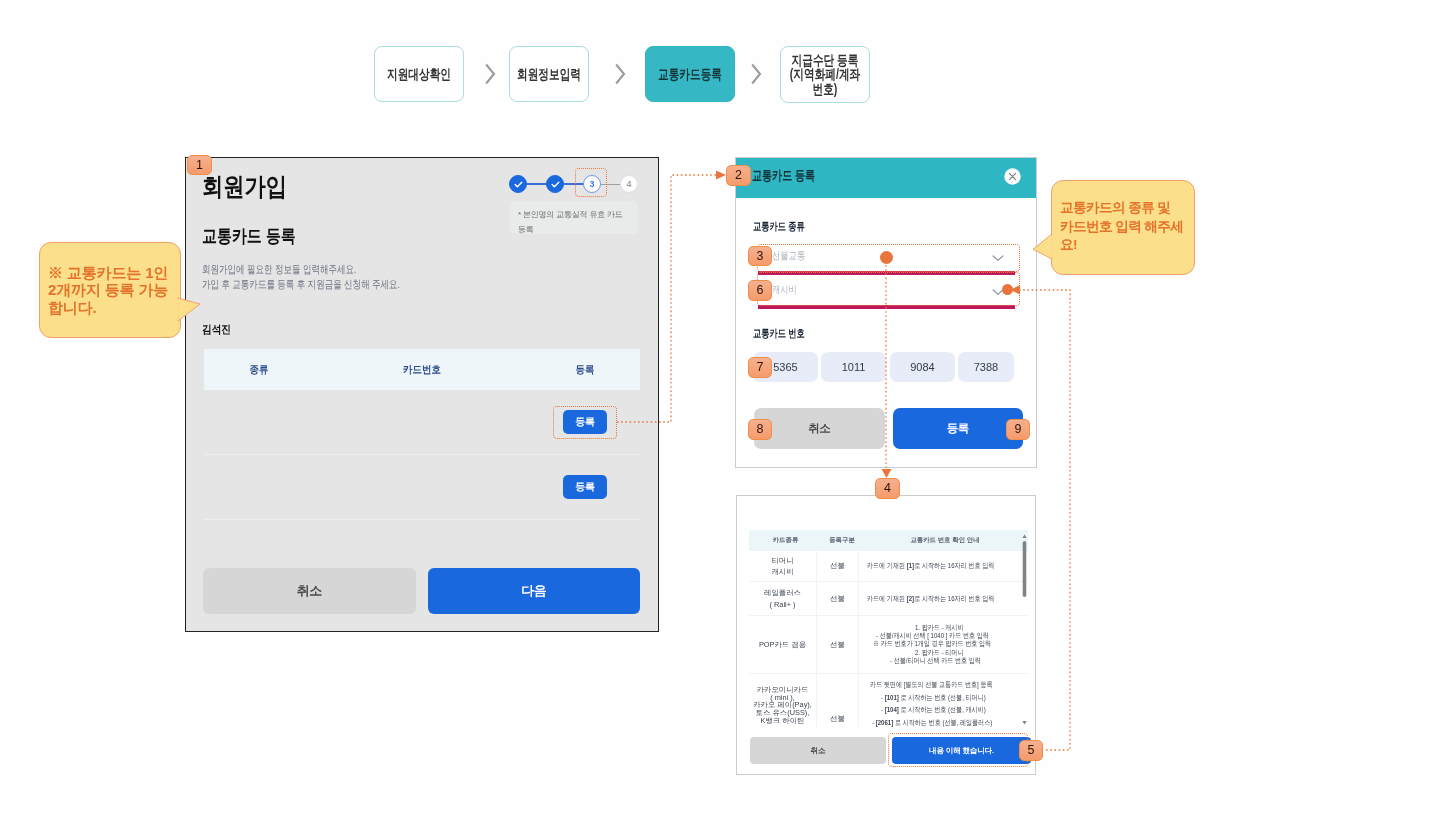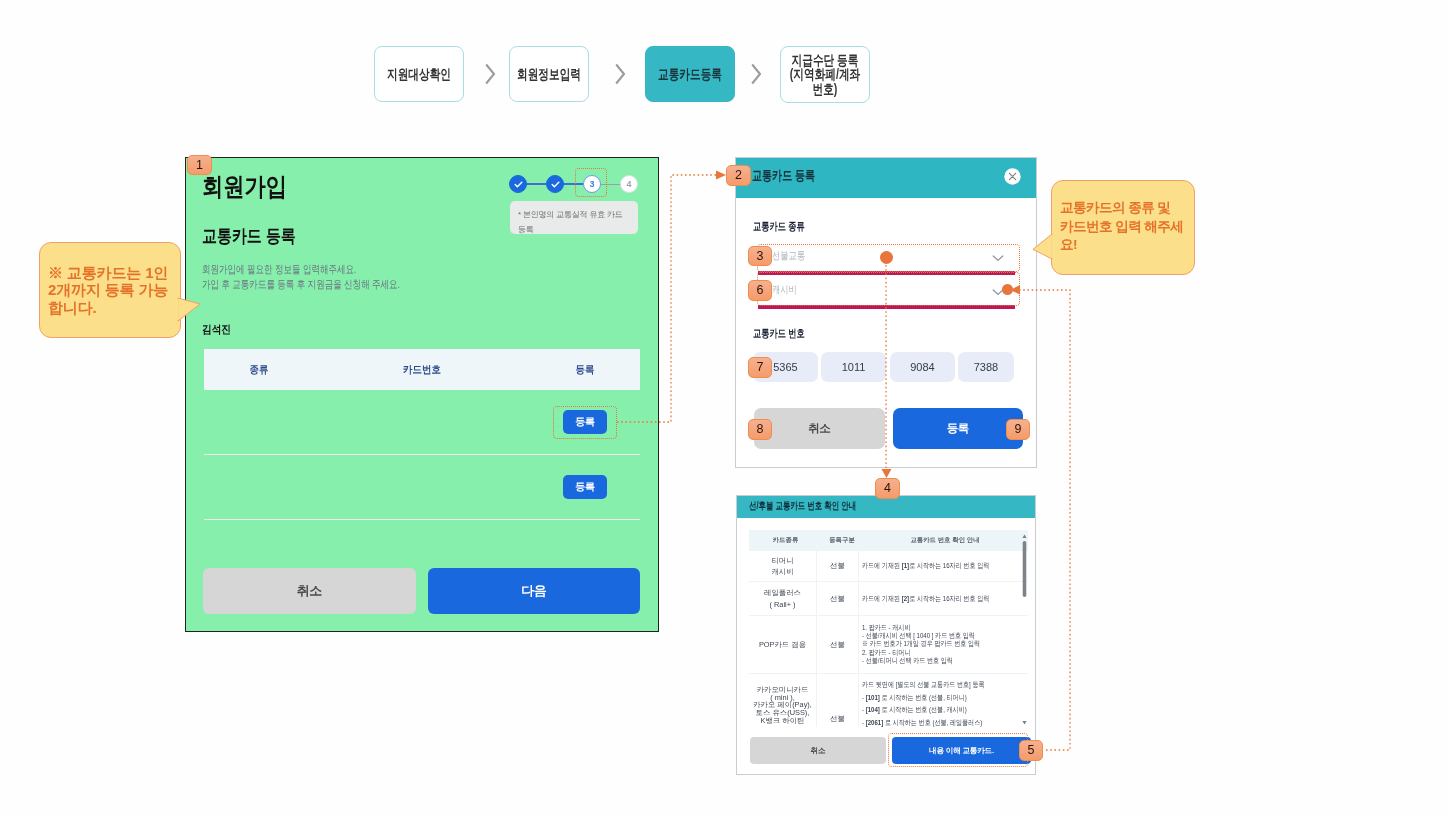--- a/index.html
+++ b/index.html
@@ -23,21 +23,21 @@
      background:linear-gradient(180deg,#f6b08f 0%,#f59b6b 100%);border:1.5px solid #ef8d4a;
      border-radius:5px;color:#2e1408;font-size:12.5px;font-weight:500;display:flex;
      align-items:center;justify-content:center;z-index:40;line-height:1;}
 
   
   .callout{position:absolute;box-sizing:border-box;background:#fcdf8a;border:1px solid #f2a06a;
      border-radius:12px;color:#e4722a;font-weight:700;z-index:30;letter-spacing:-0.3px;}
 
   
   #signup-panel{position:absolute;left:185px;top:157px;width:474px;height:475px;
-     box-sizing:border-box;border:1.5px solid #222;background:#86efac;}
+     box-sizing:border-box;border:1.5px solid #222;background:#e5e5e5;}
   .sp-title{position:absolute;left:16px;top:12px;font-size:25px;font-weight:800;color:#111;
      transform:scaleX(0.85);transform-origin:left top;}
   .sp-sub{position:absolute;left:16px;top:66px;font-size:18px;font-weight:800;color:#111;
      transform:scaleX(0.83);transform-origin:left top;}
   .sp-desc{position:absolute;left:16px;top:104px;font-size:11px;color:#6b7280;line-height:15.4px;
      transform:scaleX(0.775);transform-origin:left top;}
   .sp-user{position:absolute;left:16px;top:164px;font-size:11px;font-weight:700;color:#111;
      transform:scaleX(0.88);transform-origin:left top;}
 
   
@@ -92,21 +92,21 @@
   .gm-head-title{position:absolute;left:11.5px;top:3px;font-size:10px;font-weight:700;color:#10303a;transform:scaleX(0.745);transform-origin:left top;white-space:nowrap;}
   .gm-table{position:absolute;left:12px;top:34px;width:279px;height:197px;overflow:hidden;}
   .gm-thead{display:flex;background:#ecf5f8;height:21px;align-items:center;font-size:6.4px;
      font-weight:600;color:#57606e;}
   .gm-thead div{text-align:center;}
   .gm-row{display:flex;border-bottom:1px solid #f0f2f4;font-size:7.4px;color:#3c4350;}
   .gm-c1{width:67px;text-align:center;display:flex;flex-direction:column;justify-content:center;
      align-items:center;border-right:1px solid #f0f2f4;line-height:1.55;}
   .gm-c2{width:41px;text-align:center;display:flex;align-items:center;justify-content:center;
      border-right:1px solid #f0f2f4;}
-  .gm-c3{flex:1;padding:0 0 0 3px;line-height:1.6;display:flex;flex-direction:column;justify-content:center;overflow:hidden;}
+  .gm-c3{flex:1;padding:0 0 0 3px;line-height:1.6;display:flex;flex-direction:column;justify-content:center;overflow:hidden;align-items:center;}
   .gm-c3 > div{transform:scaleX(0.82);transform-origin:left center;white-space:nowrap;}
   .gm-scroll{position:absolute;right:1px;top:2px;width:5px;height:195px;}
   .gm-foot{position:absolute;left:13px;top:241px;width:289px;height:27px;}
   .gm-foot div{position:absolute;top:0;height:27px;}
   .gm-foot div{border-radius:4px;display:flex;align-items:center;justify-content:center;
      font-size:7.6px;font-weight:600;letter-spacing:-0.2px;}
 
   
   .dash-box{position:absolute;box-sizing:border-box;border:1.5px dotted #e8763c;border-radius:4px;z-index:25;}
   .dot{position:absolute;border-radius:50%;background:#e8763c;z-index:26;}
@@ -233,23 +233,20 @@
     <div class="rm-num" style="left:85px;top:194px;width:65px;">1011</div>
     <div class="rm-num" style="left:154px;top:194px;width:65px;">9084</div>
     <div class="rm-num" style="left:222px;top:194px;width:56px;">7388</div>
     <div class="rm-foot">
       <div class="btn-grey">취소</div>
       <div class="btn-blue">등록</div>
     </div>
   </div>
 
   <div id="guide-modal">
-    <div class="gm-head">
-      <div class="gm-head-title">선/후불 교통카드 번호 확인 안내</div>
-    </div>
     <div class="gm-table">
       <div class="gm-thead">
         <div style="width:73px;">카드종류</div>
         <div style="width:40px;">등록구분</div>
         <div style="flex:1;">교통카드 번호 확인 안내</div>
       </div>
       <div id="gm-rows">
           <div class="gm-row" style="height: 30px;">
             <div class="gm-c1">
               <div>티머니</div>
@@ -303,21 +300,21 @@
       <div class="gm-scroll">
         <svg width="5" height="195" viewBox="0 0 5 195">
           <path d="M2.5 2.5 L0.4 6 L4.6 6 Z" fill="#7b7f86"></path>
           <rect x="0.7" y="9" width="3.6" height="56" rx="1.8" fill="#7e8389"></rect>
           <path d="M2.5 192.5 L0.4 189 L4.6 189 Z" fill="#7b7f86"></path>
         </svg>
       </div>
     </div>
     <div class="gm-foot">
       <div class="btn-grey" style="left:0;width:136px;">취소</div>
-      <div class="btn-blue" style="left:142px;width:139px;">내용 이해 교통카드.</div>
+      <div class="btn-blue" style="left:142px;width:139px;">내용 이해 했습니다.</div>
     </div>
   </div>
 
   <svg class="anno" viewBox="0 0 1448 814">
     <g stroke="#e8763c" stroke-width="1.3" fill="none" stroke-dasharray="1.6,2.6" stroke-linecap="butt">
 
       <path d="M617 422 L671 422 L671 175 L718 175"></path>
 
       <path d="M886 265 L886 468"></path>
 

